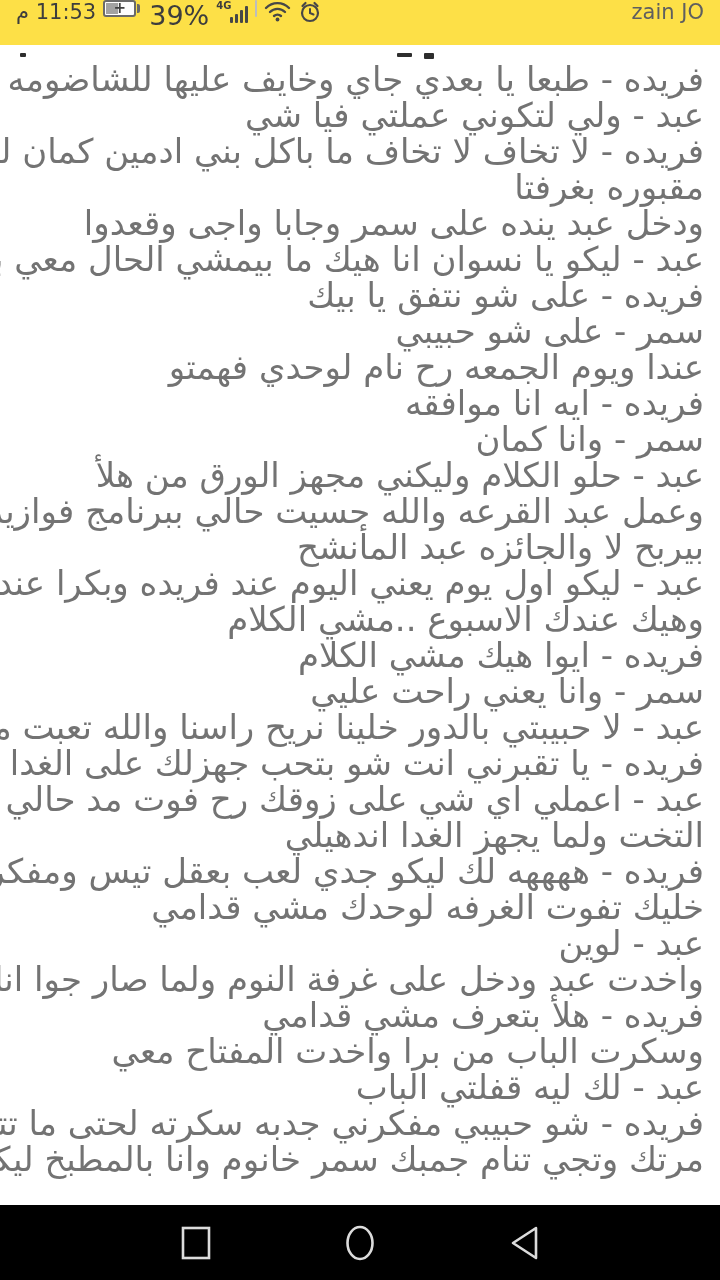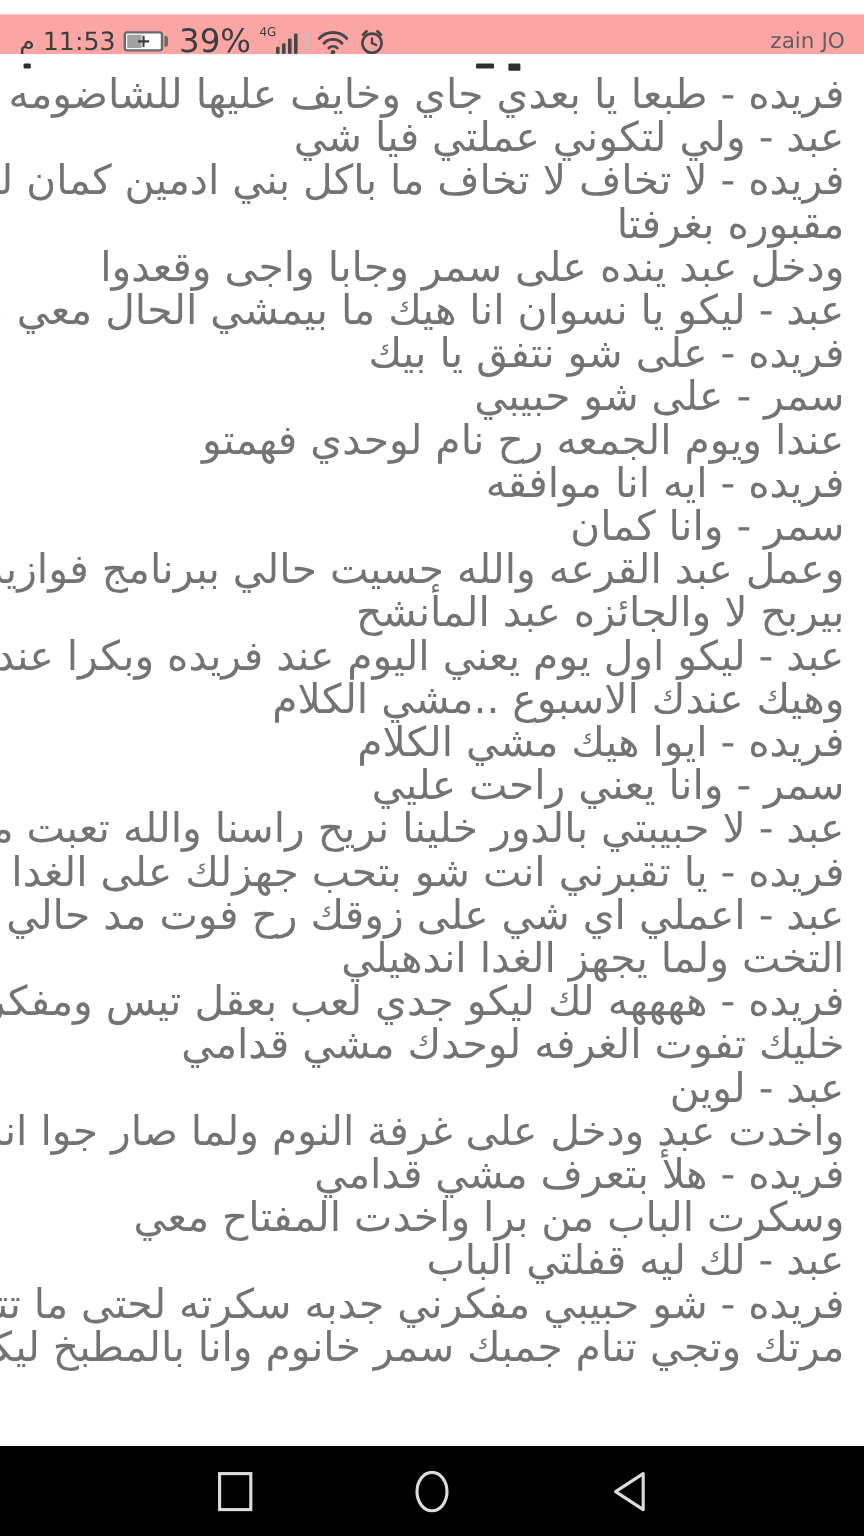--- a/index.html
+++ b/index.html
@@ -2,38 +2,38 @@
 <html><head>
 <meta charset="utf-8">
 <style>
   * { margin:0; padding:0; box-sizing:border-box; }
   html,body { width:720px; height:1280px; }
   body { font-family:"DejaVu Sans", sans-serif; position:relative; overflow:hidden; background:#fff; }
   .screen { position:absolute; inset:0; width:720px; height:1280px; }
 
   
   .status-bar {
-    position:absolute; top:12px; left:0; right:0; height:45px;
-    background:#fca5a5; display:flex; align-items:center;
+    position:absolute; top:0; left:0; right:0; height:45px;
+    background:#fde047; display:flex; align-items:flex-start;
     padding:0 16px; gap:7px; color:#3d3d3d;
   }
   .sb-time { font-size:21px; letter-spacing:0.5px; }
   .battery { display:flex; align-items:center; margin-right:2px; }
   .battery-body { width:33px; height:17px; border:2px solid #6a6a6a; border-radius:3px; position:relative; background:#fdfdfd; }
   .battery-fill { position:absolute; left:1px; top:1px; bottom:1px; width:42%; background:#a2a2a2; }
   .battery-plus { position:absolute; inset:0; display:flex; align-items:center; justify-content:center; font-size:15px; font-weight:bold; color:#3f3f3f; line-height:1; }
   .battery-tip { width:3px; height:9px; background:#6a6a6a; margin-left:1px; border-radius:0 2px 2px 0; }
   .sb-percent { font-size:27px; }
   .signal { position:relative; width:32px; height:26px; }
-  .signal .net { position:absolute; top:0; left:0; font-size:10px; font-weight:normal; color:#3d3d3d; }
+  .signal .net { position:absolute; top:0; left:0; font-size:10px; font-weight:bold; color:#3d3d3d; }
   .signal .bars { position:absolute; bottom:3px; right:0; display:flex; align-items:flex-end; gap:2px; }
   .signal .bars i { display:block; width:3px; background:#474747; border-radius:1px; }
   .sim-divider { width:2px; height:17px; background:#bdbdbd; border-radius:1px; }
   .sb-svg { display:block; }
-  .sb-carrier { margin-left:auto; font-size:18px; color:#5f5f5f; }
+  .sb-carrier { margin-left:auto; font-size:21px; color:#5f5f5f; }
 
   
   .content {
     position:absolute; top:45px; left:0; right:0; bottom:75px;
     background:#ffffff; overflow:hidden;
     direction:rtl; text-align:right;
     padding:8px 16px 0 8px;
     color:#737373; font-size:34px;
   }
   .fragments { position:relative; height:8px; direction:ltr; }
@@ -109,20 +109,21 @@
         <div class="line">عبد - ولي لتكوني عملتي فيا شي</div>
         <div class="line">فريده - لا تخاف لا تخاف ما باكل بني ادمين كمان ليكا</div>
         <div class="line">مقبوره بغرفتا</div>
         <div class="line">ودخل عبد ينده على سمر وجابا واجى وقعدوا</div>
         <div class="line">عبد - ليكو يا نسوان انا هيك ما بيمشي الحال معي بدنا نتفق</div>
         <div class="line">فريده - على شو نتفق يا بيك</div>
         <div class="line">سمر - على شو حبيبي</div>
         <div class="line">عندا ويوم الجمعه رح نام لوحدي فهمتو</div>
         <div class="line">فريده - ايه انا موافقه</div>
         <div class="line">سمر - وانا كمان</div>
+        <div class="line">عبد - حلو الكلام وليكني مجهز الورق من هلأ</div>
         <div class="line">وعمل عبد القرعه والله حسيت حالي ببرنامج فوازير ..مين</div>
         <div class="line">بيربح لا والجائزه عبد المأنشح</div>
         <div class="line">عبد - ليكو اول يوم يعني اليوم عند فريده وبكرا عند سمر</div>
         <div class="line">وهيك عندك الاسبوع ..مشي الكلام</div>
         <div class="line">فريده - ايوا هيك مشي الكلام</div>
         <div class="line">سمر - وانا يعني راحت عليي</div>
         <div class="line">عبد - لا حبيبتي بالدور خلينا نريح راسنا والله تعبت منكن</div>
         <div class="line">فريده - يا تقبرني انت شو بتحب جهزلك على الغدا</div>
         <div class="line">عبد - اعملي اي شي على زوقك رح فوت مد حالي على</div>
         <div class="line">التخت ولما يجهز الغدا اندهيلي</div>

